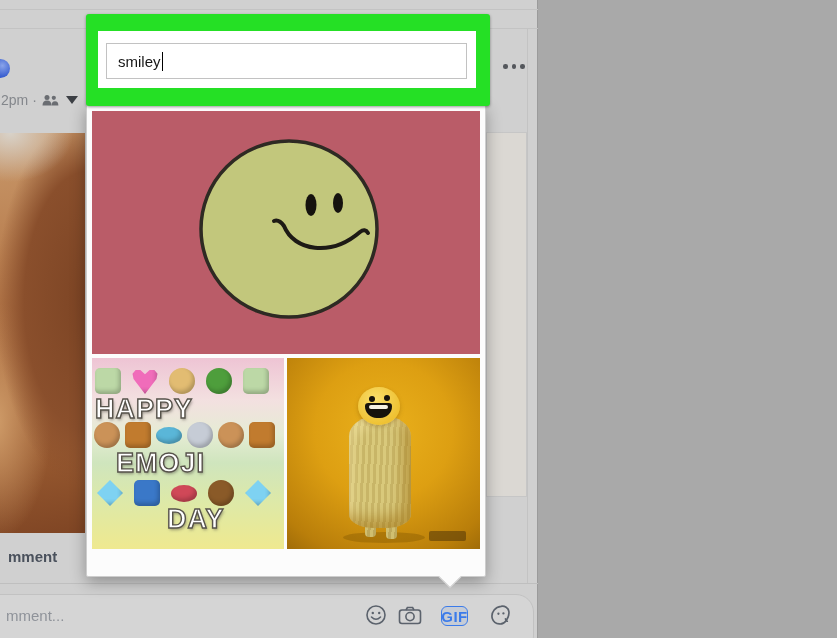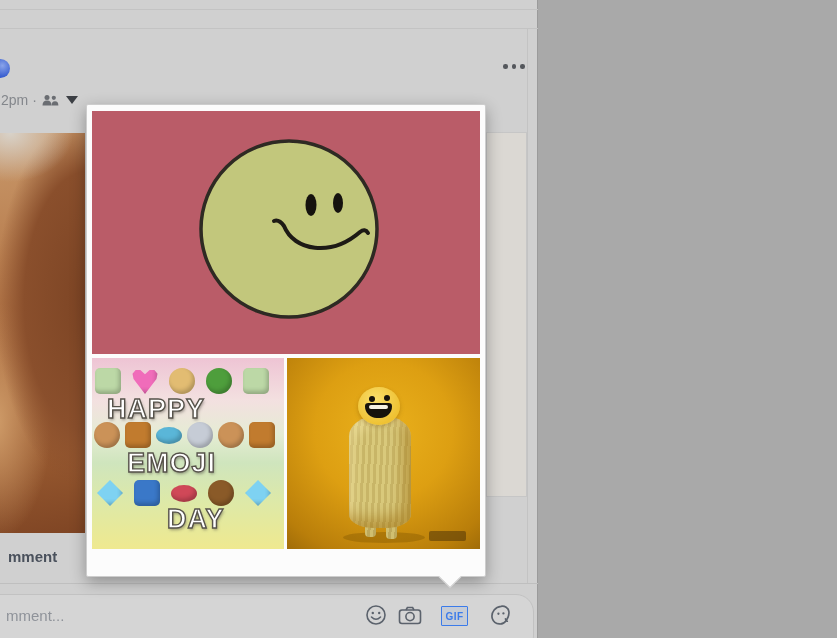--- a/index.html
+++ b/index.html
@@ -43,22 +43,22 @@
   .comment-action { position:absolute; left:8px; top:548px; font-size:15px; font-weight:bold;
     color:#4a515c; cursor:pointer; }
 
   
   .comment-box { position:absolute; left:-40px; top:594px; width:574px; height:60px;
     border-radius:18px; background:#d5d5d5; border:1px solid #c2c2c2; }
   .comment-placeholder { position:absolute; left:6px; top:607px; font-size:15px; color:#8f939a; }
   .cicon { position:absolute; cursor:pointer; color:#5b626c; }
   .cicon svg { display:block; }
   .gif-btn { position:absolute; left:441px; top:606px; width:27px; height:20px;
-    border:1.6px solid var(--gif-accent,#3b7bea); border-radius:1px; background:rgba(59,123,234,.09);
-    color:var(--gif-accent,#3b7bea); font-size:10px; font-weight:bold; letter-spacing:.5px;
+    border:1.6px solid var(--gif-accent,#3b7bea); border-radius:6px; background:rgba(59,123,234,.09);
+    color:var(--gif-accent,#3b7bea); font-size:15px; font-weight:bold; letter-spacing:.5px;
     display:flex; align-items:center; justify-content:center; cursor:pointer; }
 
   
   .gif-popup { position:absolute; left:86px; top:104px; width:400px; height:473px;
     background:#fcfcfc; border:1px solid #cdcdcd; border-radius:2px;
     box-shadow:0 5px 16px rgba(0,0,0,.32); }
   .popup-caret { position:absolute; left:442px; top:569px; width:16px; height:16px;
     background:#fcfcfc; transform:rotate(45deg);
     border-right:1px solid #c9c9c9; border-bottom:1px solid #c9c9c9; }
 
@@ -73,22 +73,22 @@
   .row1 { top:64px; left:2px; gap:5px; }
   .row2 { top:122px; left:5px; gap:11px; }
   .blob { width:26px; height:26px; display:block; box-shadow:inset -2px -3px 4px rgba(0,0,0,.22); }
   .circle { border-radius:50%; }
   .square { border-radius:5px; }
   .ellipse { height:17px; margin-top:5px; border-radius:50%; }
   .diamond { clip-path:polygon(50% 0,100% 50%,50% 100%,0 50%); }
   .heart { clip-path:polygon(50% 100%,6% 42%,2% 22%,14% 8%,32% 8%,50% 24%,68% 8%,86% 8%,98% 22%,94% 42%); }
   .gif-word { position:absolute; font-weight:bold; font-size:27px; color:#fff;
     -webkit-text-stroke:1.4px #56524a; text-shadow:1px 2px 3px rgba(86,82,74,.55); letter-spacing:1px; }
-  .word0 { top:36px; left:3px;margin-left:12px; }
-  .word1 { top:90px; left:35px; }
+  .word0 { top:36px; left:3px; }
+  .word1 { top:90px; left:24px; }
   .word2 { top:146px; left:75px; }
 
   .gif-br { position:absolute; left:200px; top:253px; width:193px; height:191px; cursor:pointer; overflow:hidden;
     background:radial-gradient(circle at 50% 38%, #eab11c 0%, var(--creature-bg,#dd9f12) 45%, #b97e0a 85%, #a06c08 100%); }
   .creature-shadow { position:absolute; left:56px; top:174px; width:82px; height:11px; border-radius:50%;
     background:rgba(120,80,0,.35); }
   .creature-body { position:absolute; left:62px; top:58px; width:62px; height:112px;
     border-radius:45% 45% 40% 40% / 18% 18% 12% 12%;
     background:repeating-linear-gradient(93deg,#d9c97b 0 3px,#c8b567 3px 6px);
     box-shadow:inset -8px -10px 14px rgba(150,100,0,.45), inset 6px 8px 10px rgba(255,240,180,.35); }
@@ -232,15 +232,23 @@
           <div class="creature-eye eye-r"></div>
           <div class="creature-mouth">
             <div class="creature-teeth"></div>
           </div>
         </div>
         <div class="watermark"></div>
       </div>
     </div>
     <div class="popup-caret"></div>
 
+    <div class="green-box">
+      <div class="green-inner">
+        <div class="search-field">
+          <span class="search-text">smiley</span>
+          <span class="text-caret"></span>
+        </div>
+      </div>
+    </div>
 
   </div>
 </div>
 
 </body></html>

